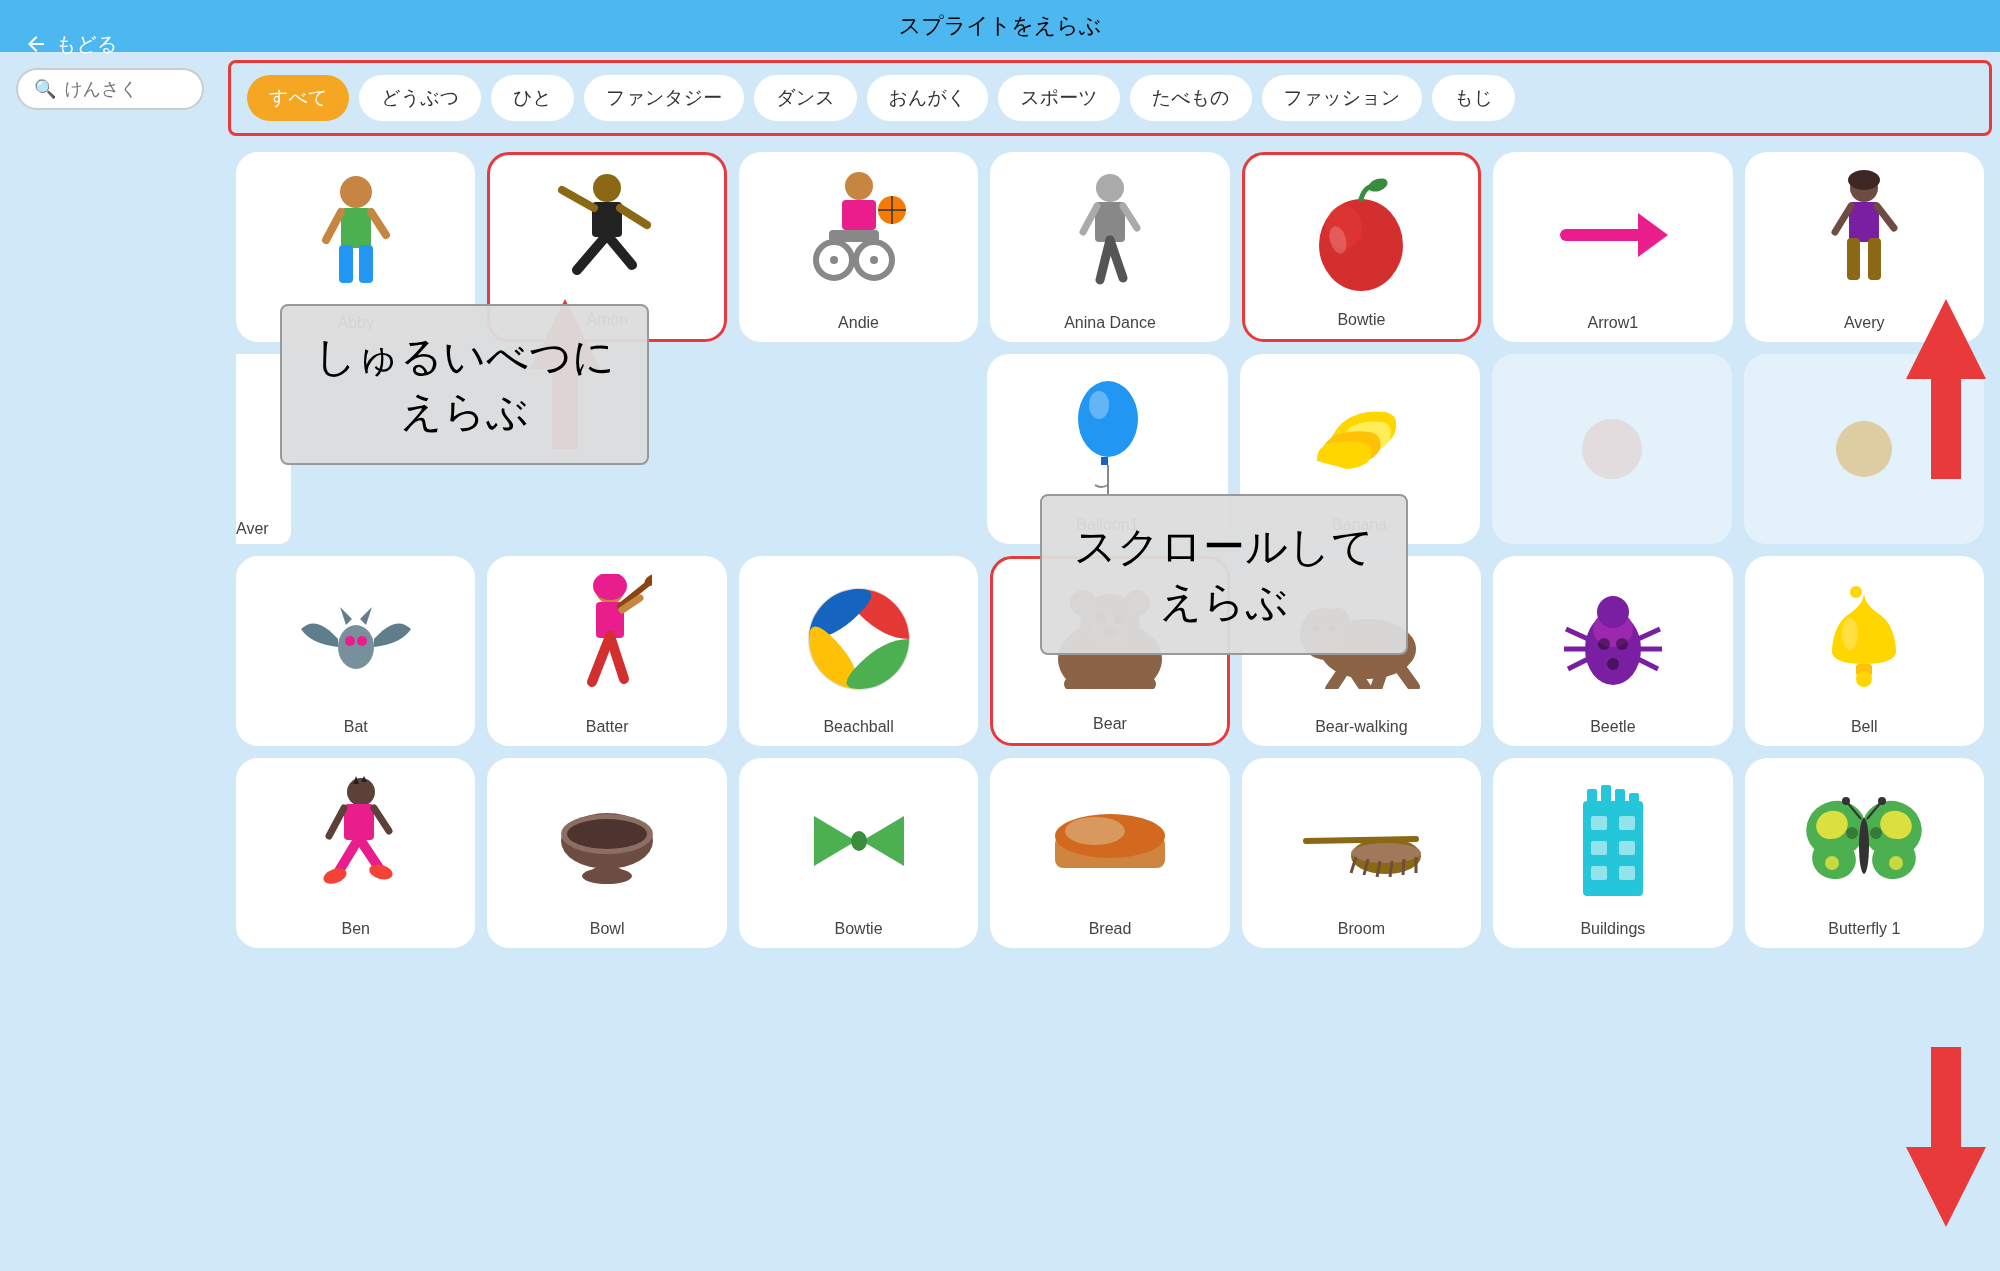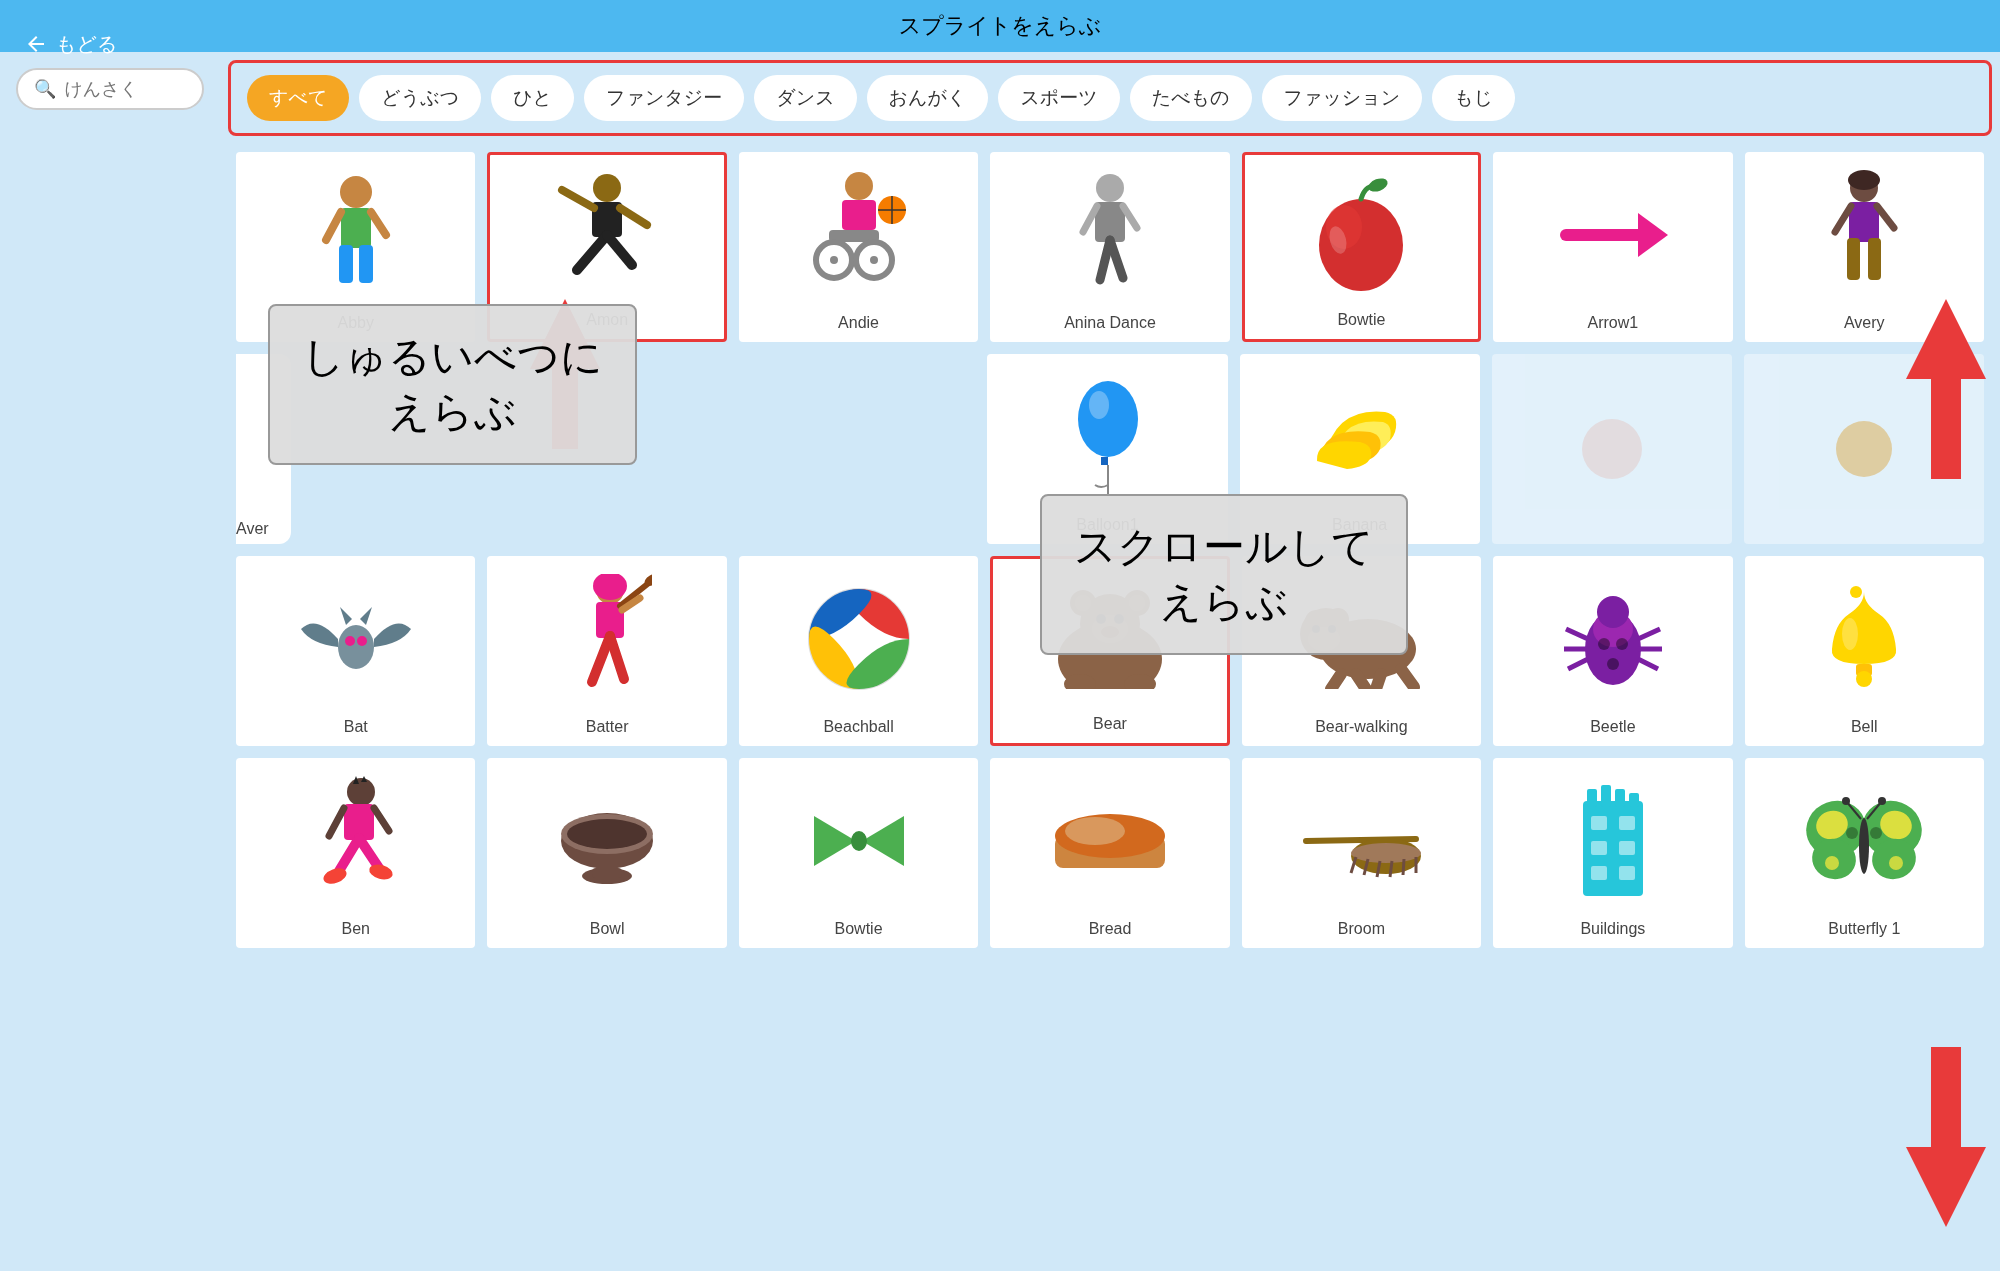--- a/index.html
+++ b/index.html
@@ -115,21 +115,21 @@
       padding: 8px 16px;
       position: relative;
     }
     .sprite-grid {
       display: grid;
       grid-template-columns: repeat(7, 1fr);
       gap: 12px;
     }
     .sprite-card {
       background: white;
-      border-radius: 4px;
+      border-radius: 22px;
       display: flex;
       flex-direction: column;
       align-items: center;
       justify-content: flex-end;
       padding: 10px 8px 10px;
       cursor: pointer;
       height: 190px;
       position: relative;
       overflow: hidden;
     }
@@ -158,21 +158,21 @@
       padding: 24px 32px;
       font-size: 42px;
       font-weight: 400;
       line-height: 1.3;
       text-align: center;
       z-index: 10;
       white-space: nowrap;
     }
     .tooltip-category {
       top: 160px;
-      left: 48px;
+      left: 60px;
     }
     .tooltip-scroll {
       top: 350px;
       left: 820px;
     }
 
     
     .arrow-up-amon {
       position: absolute;
       top: 155px;

